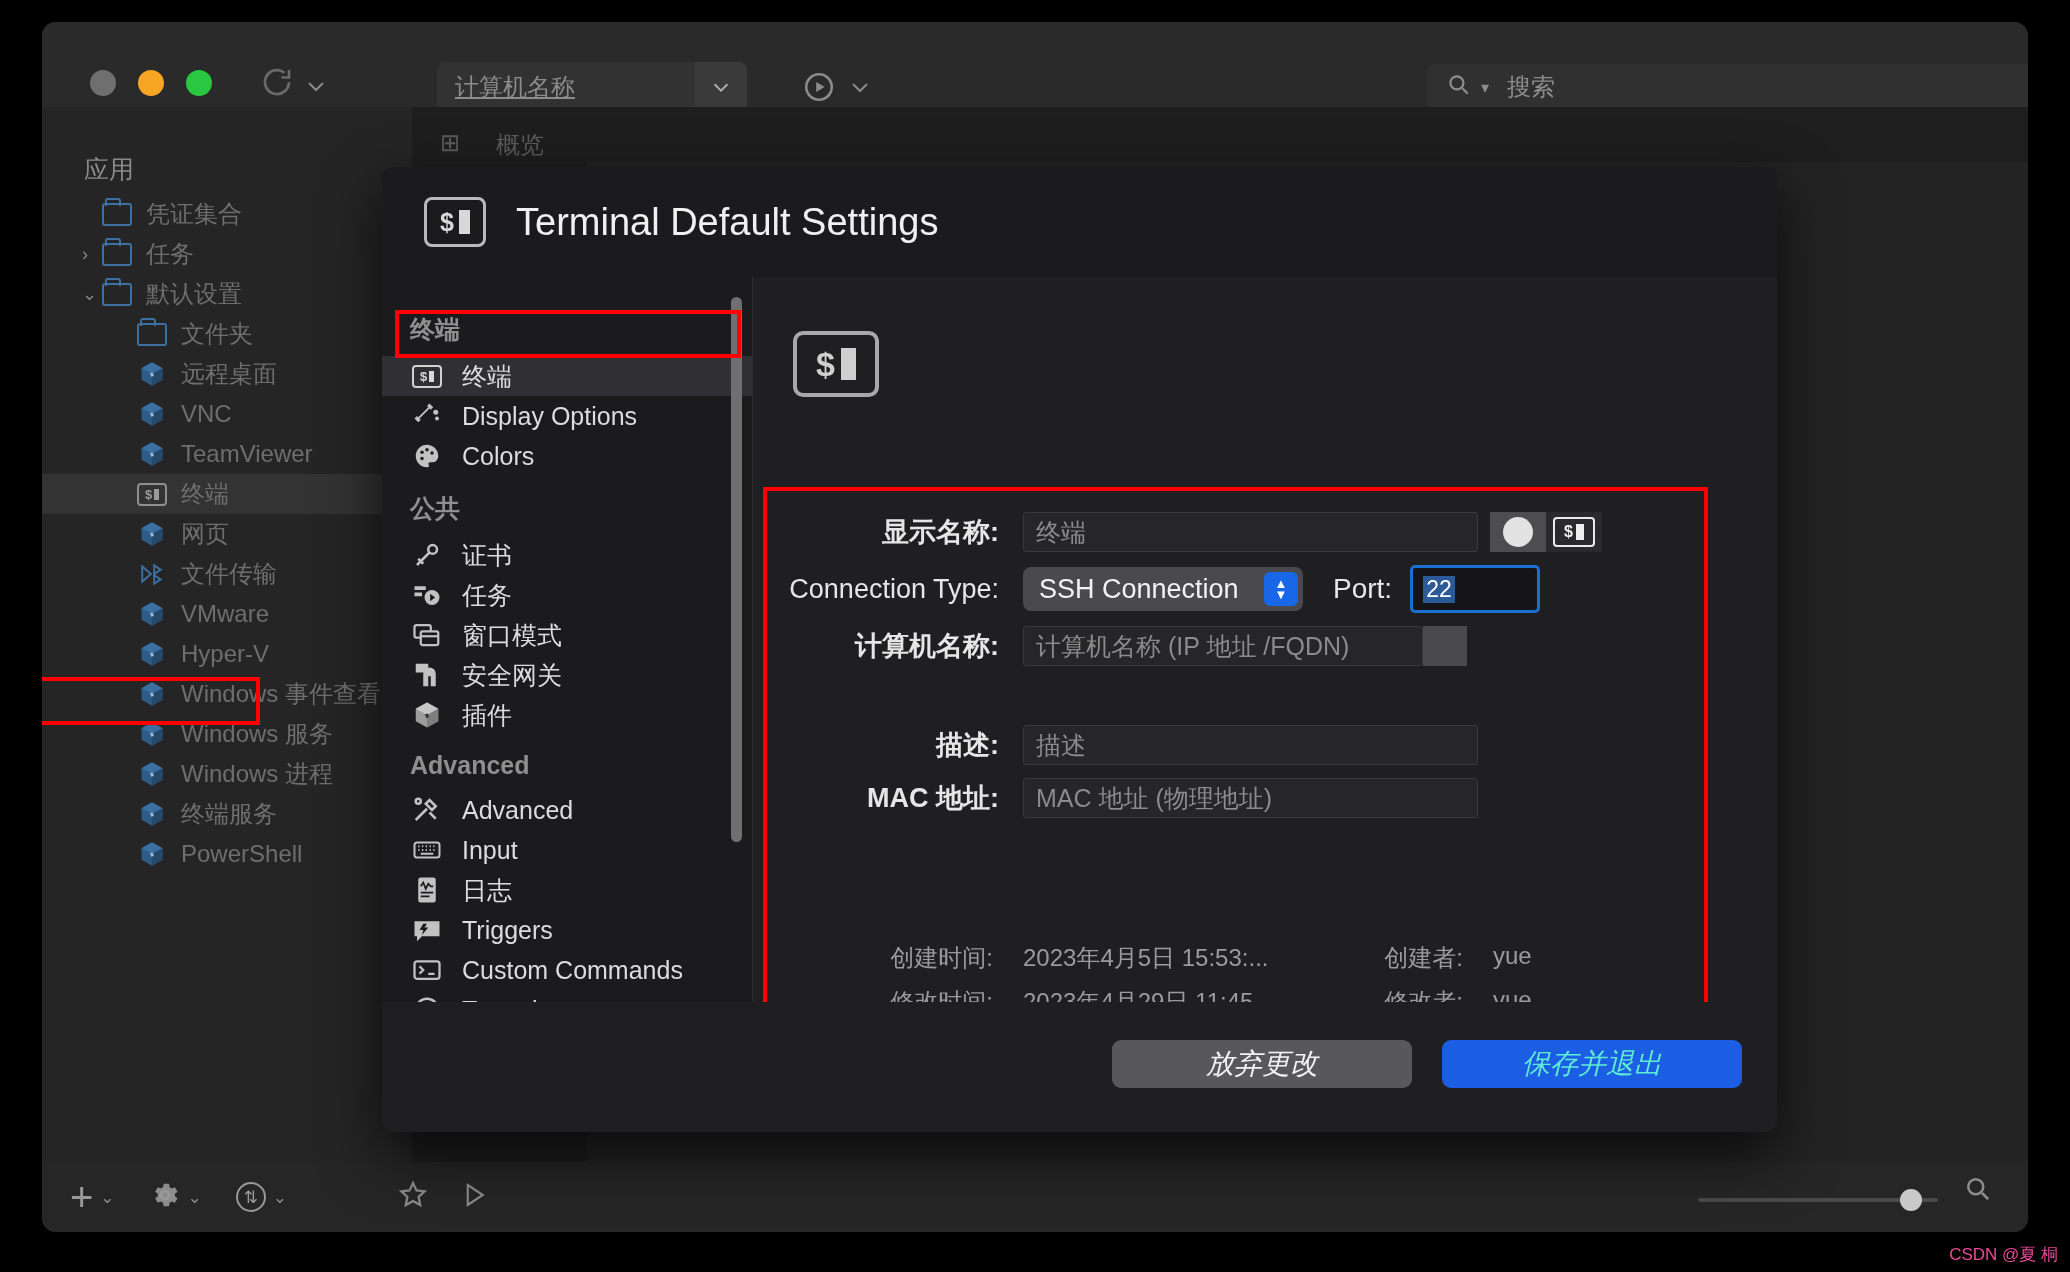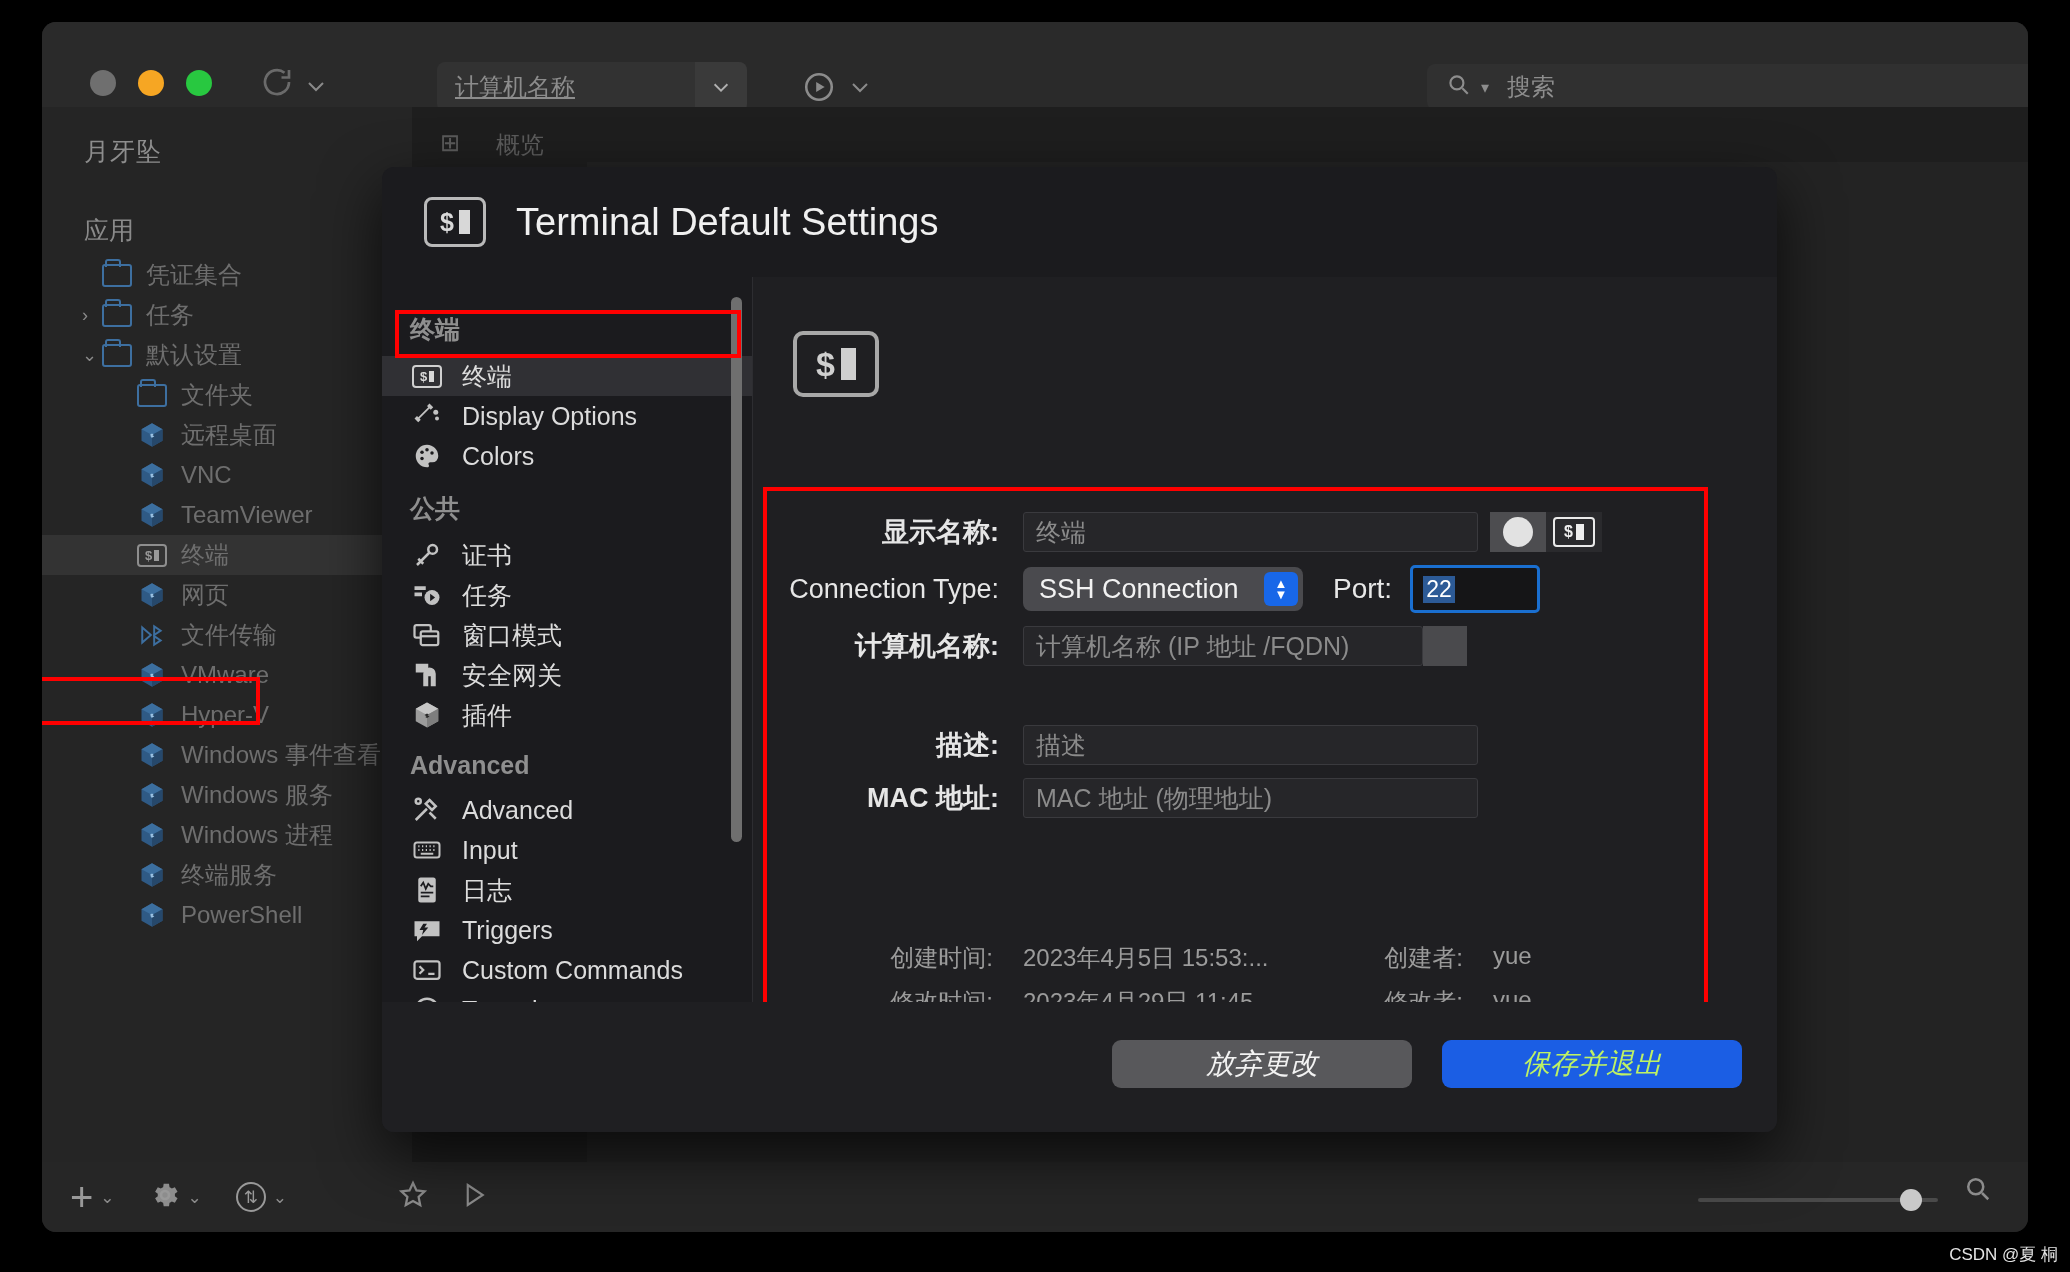--- a/index.html
+++ b/index.html
@@ -191,23 +191,23 @@
   .meta-k2 { width:200px; text-align:right; padding-right:30px; }
 
   .red-box { position:absolute; border:4px solid #ff0000; pointer-events:none; }
 
   .dlg-footer { position:absolute; left:0; bottom:0; right:0; height:130px; background:#1f1f22; }
   .btn {
     position:absolute; top:38px; height:48px; border-radius:9px;
     display:flex; align-items:center; justify-content:center; font-size:28px;font-style:italic;
   }
   .btn-secondary { left:730px; width:300px; background:#58585b; color:#f2f2f2; }
-  .btn-primary { left:1060px; width:300px; background:#1b5ee4; color:#bef264; }
-
-  .watermark { position:absolute; right:12px; bottom:6px; color:#e5e5e5; font-size:17px; }
+  .btn-primary { left:1060px; width:300px; background:#1b5ee4; color:#5eead4; }
+
+  .watermark { position:absolute; right:12px; bottom:6px; color:#ec4899; font-size:17px; }
 </style>
 </head>
 <body>
 
 <div id="root">
 
   <div class="app-window">
 
     <div class="titlebar">
       <div class="traffic">
@@ -257,21 +257,20 @@
             <circle cx="11" cy="11" r="6"></circle>
               <path d="M16 16l5 5"></path>
           </svg>
         </span>
         <span style="font-size:16px;">▾</span>
         <span style="margin-left:8px;">搜索</span>
       </div>
     </div>
 
     <div class="sidebar">
-      <div class="sb-title">月牙坠</div>
       <div class="sb-section">应用</div>
       <div id="sidebar-items">
           <div class="sb-item">
             <span class="sb-ico">
               <span class="ic-folder"></span>
             </span>
             <span>凭证集合</span>
           </div>
           <div class="sb-item">
             <span class="sb-caret">›</span>

